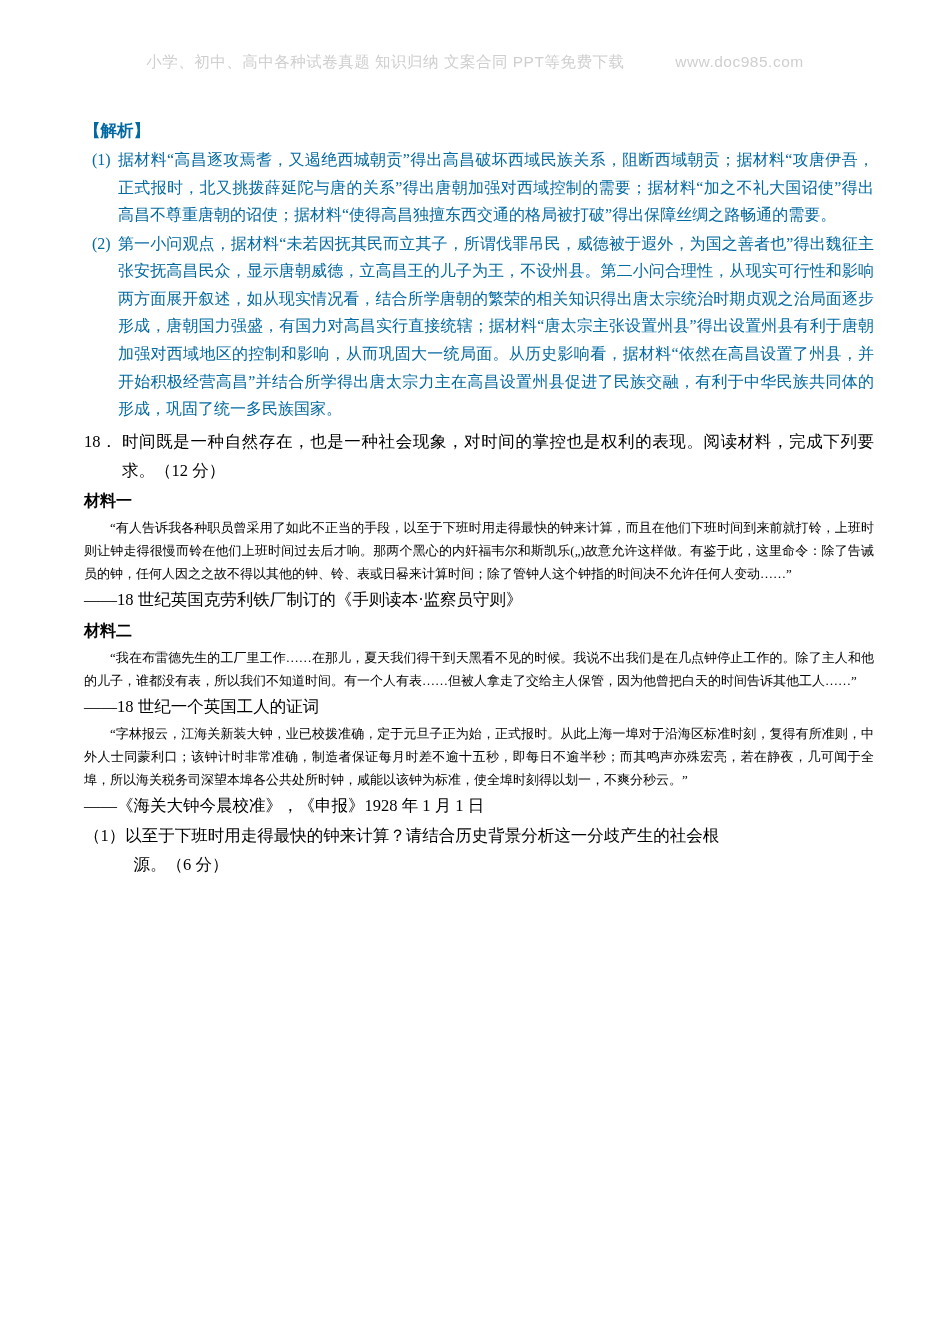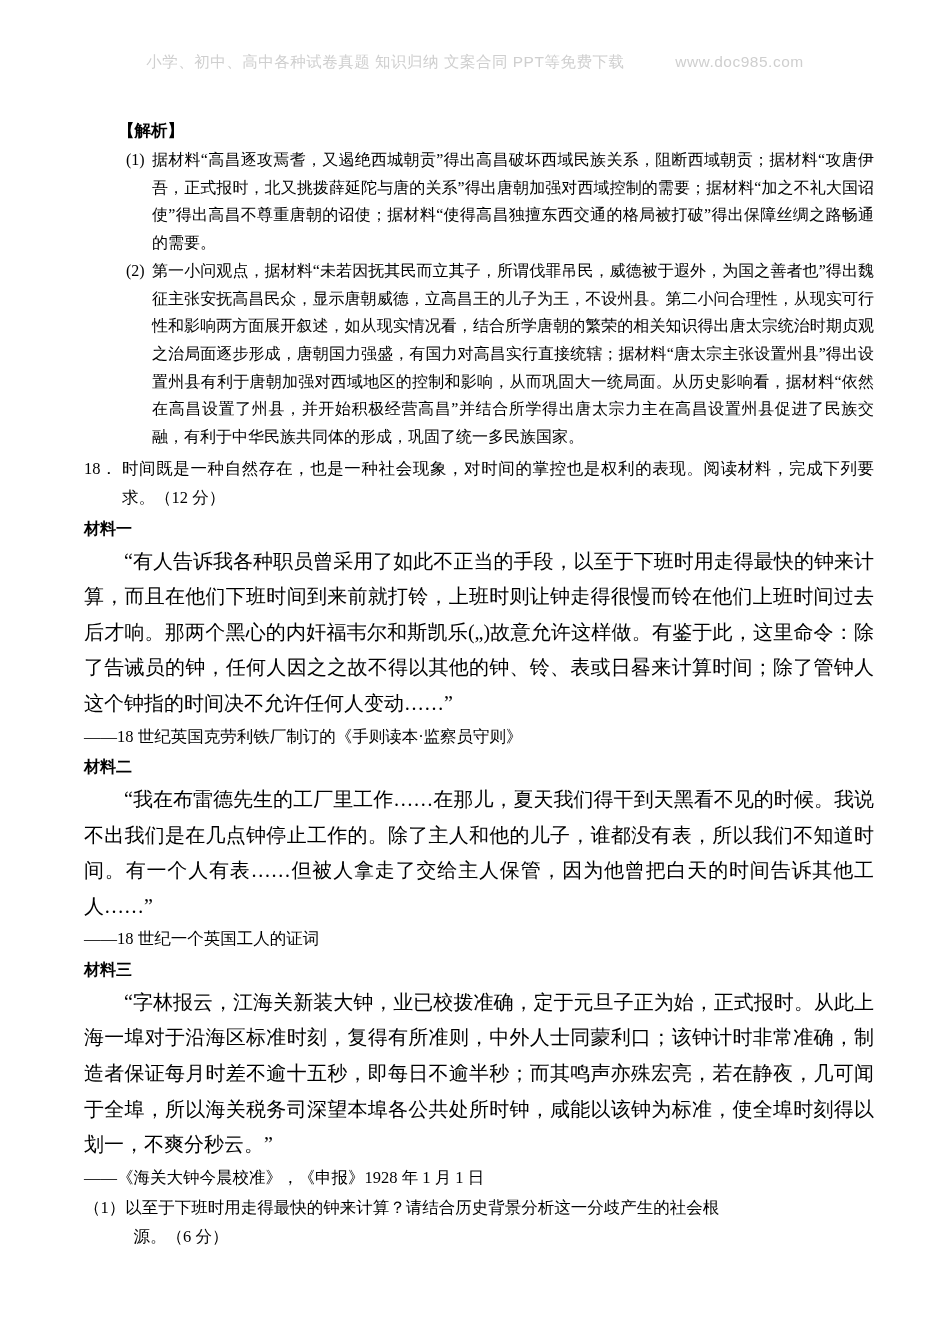--- a/index.html
+++ b/index.html
@@ -38,22 +38,21 @@
     margin-left: 46px;
     font-family: "Liberation Sans", sans-serif;
   }
   .content {
     position: absolute;
     top: 118px;
     left: 84px;
     width: 790px;
   }
   .red {
-    color: #000000;
-    margin-left: 34px;
+    color: #0369a1;
   }
   .analysis-head {
     font-size: 16.5px;
     font-weight: bold;
     line-height: 1.6;
     margin-bottom: 2px;
   }
   .ans-block {
     font-size: 16px;
     line-height: 1.72;
@@ -95,21 +94,21 @@
     flex: 1 1 auto;
     text-align: justify;
     text-justify: inter-ideograph;
   }
   .mat-label {
     font-size: 16px;
     line-height: 1.8;
     margin-top: 2px;
   }
   .mat-para {
-    font-size: 20px;
+    font-size: 13px;
     line-height: 1.78;
     text-indent: 2em;
     text-align: justify;
     text-justify: inter-ideograph;
   }
   .src-line {
     font-size: 16.5px;
     line-height: 1.8;
     text-align: left;
     padding-right: 4px;
@@ -164,21 +163,20 @@
       <div class="src-line">——18 世纪英国克劳利铁厂制订的《手则读本·监察员守则》</div>
     </div>
 
     <div>
       <div class="mat-label b">材料二</div>
       <div class="mat-para">“我在布雷德先生的工厂里工作……在那儿，夏天我们得干到天黑看不见的时候。我说不出我们是在几点钟停止工作的。除了主人和他的儿子，谁都没有表，所以我们不知道时间。有一个人有表……但被人拿走了交给主人保管，因为他曾把白天的时间告诉其他工人……”</div>
       <div class="src-line">——18 世纪一个英国工人的证词</div>
     </div>
 
     <div>
-      <div class="mat-label b">材料三</div>
       <div class="mat-para">“字林报云，江海关新装大钟，业已校拨准确，定于元旦子正为始，正式报时。从此上海一埠对于沿海区标准时刻，复得有所准则，中外人士同蒙利口；该钟计时非常准确，制造者保证每月时差不逾十五秒，即每日不逾半秒；而其鸣声亦殊宏亮，若在静夜，几可闻于全埠，所以海关税务司深望本埠各公共处所时钟，咸能以该钟为标准，使全埠时刻得以划一，不爽分秒云。”</div>
       <div class="src-line">——《海关大钟今晨校准》，《申报》1928 年 1 月 1 日</div>
     </div>
 
     <div class="sub-q">
       <span>（1）</span><span>以至于下班时用走得最快的钟来计算？请结合历史背景分析这一分歧产生的社会根</span>
       <span class="indent">源。（6 分）</span>
     </div>
 
   </div>

